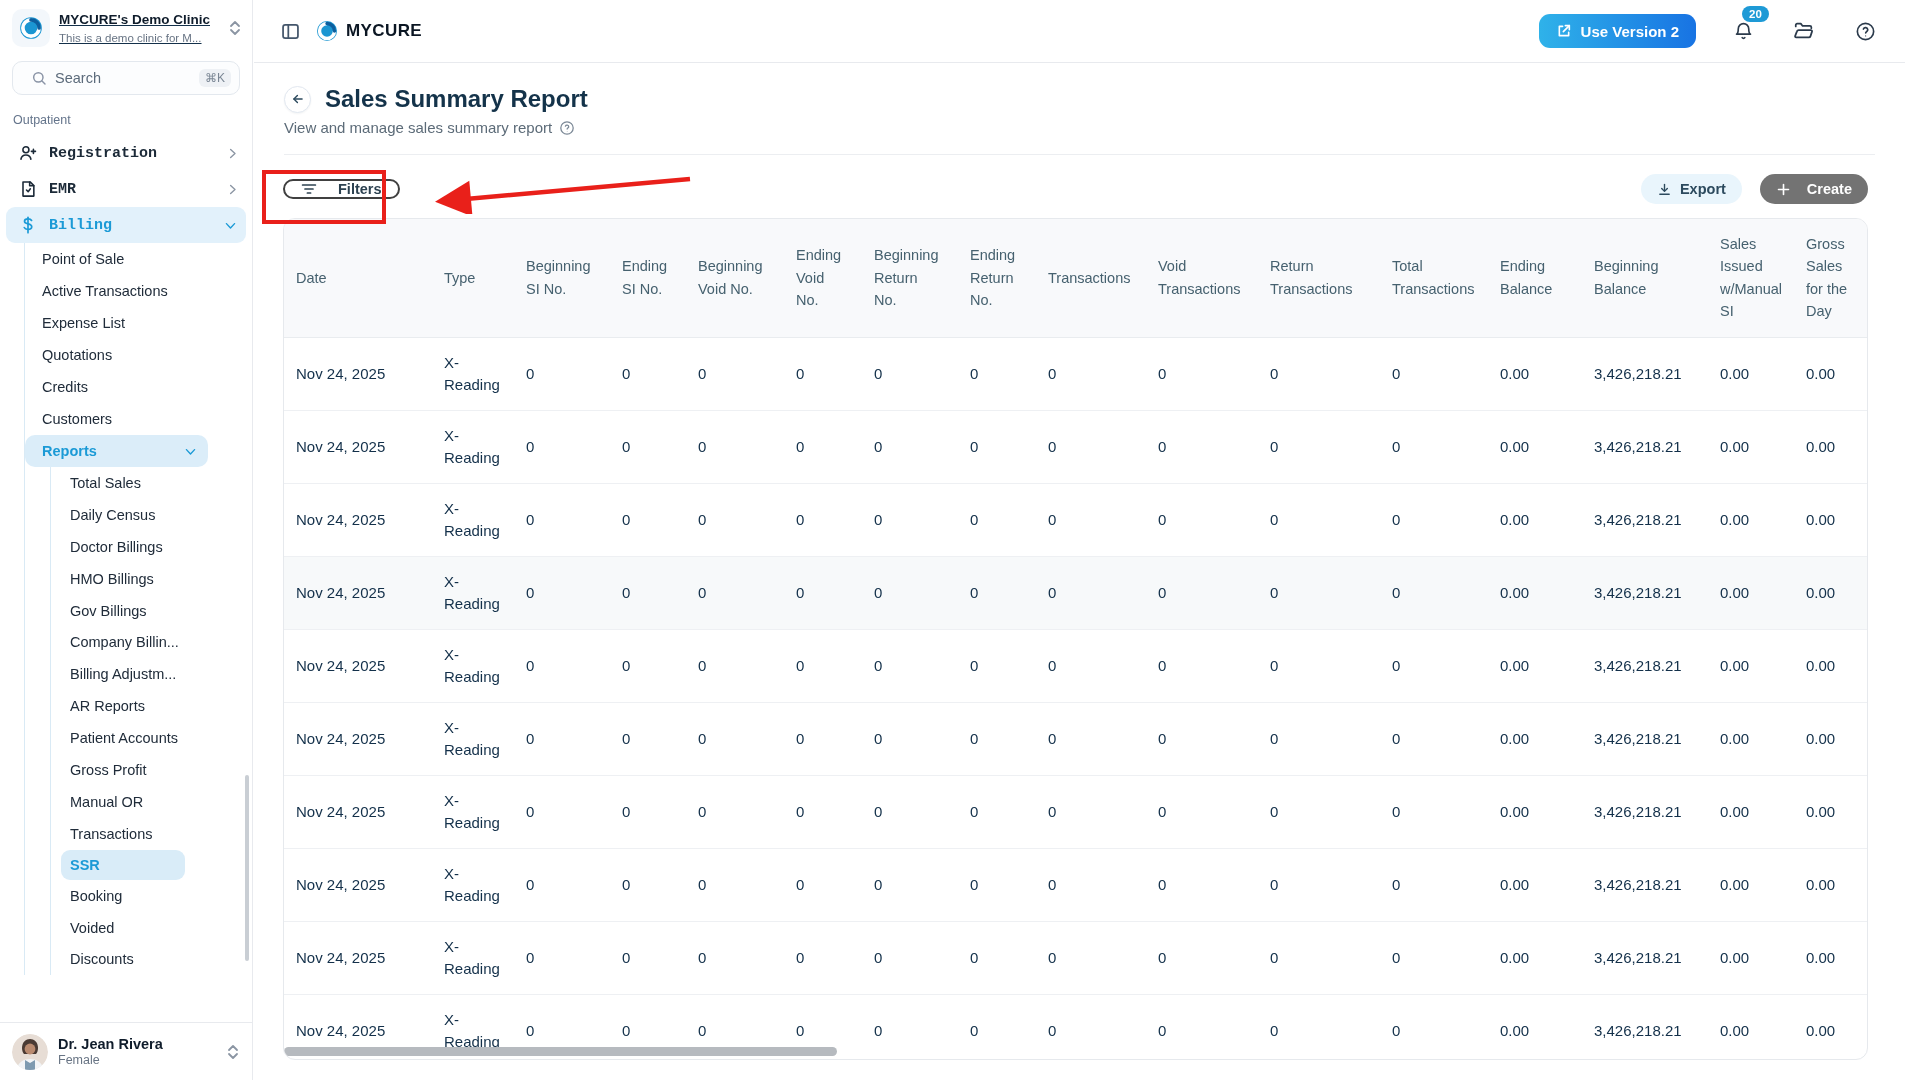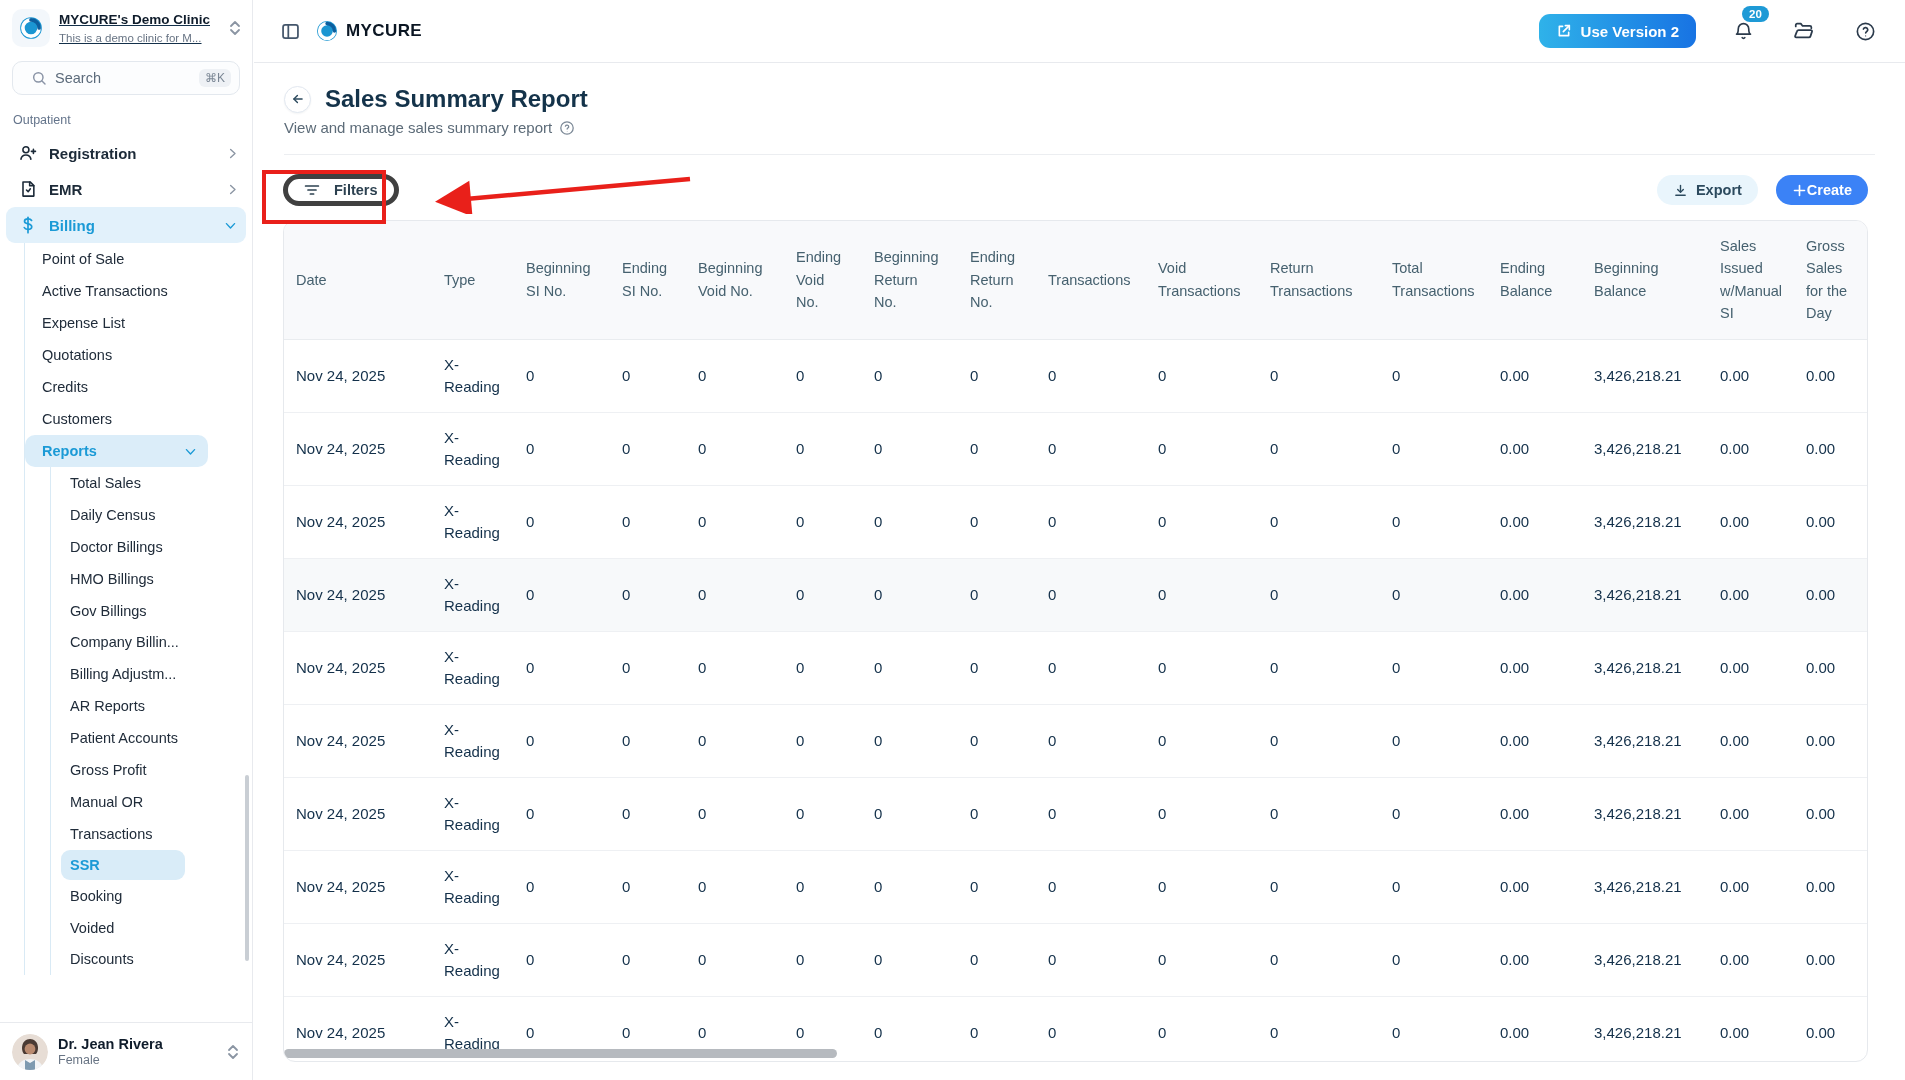--- a/index.html
+++ b/index.html
@@ -15,21 +15,21 @@
   .clinic-meta { flex:1; min-width:0; }
   .clinic-name { font-size:13.5px; font-weight:700; color:#0f1c2b; white-space:nowrap; overflow:hidden; }
   .clinic-sub { font-size:11.5px; color:#687484; white-space:nowrap; overflow:hidden; margin-top:2px; }
   .selector-icon { color:#8b95a3; }
   .search-box { margin:8px 12px 0 12px; height:34px; border:1px solid #e3e8ee; background:#fcfdfe; border-radius:10px; display:flex; align-items:center; gap:8px; padding:0 8px 0 18px; }
   .search-text { flex:1; font-size:14.5px; color:#5c6b7b; }
   .search-kbd { font-size:12px; color:#7a8694; background:#eef1f5; border-radius:6px; padding:2px 6px; }
   .nav-wrap { flex:1; position:relative; overflow:hidden; padding-top:18px; }
   .section-label { font-size:12.5px; color:#64748b; padding:0 14px 8px 13px; }
   .nav-item { display:flex; align-items:center; gap:11px; height:36px; padding:0 12px 0 18px; font-size:15px; font-weight:600; color:#1c2a38; cursor:pointer; }
-  .nav-item .lbl { flex:1; white-space:nowrap; overflow:hidden; }
+  .nav-item .lbl { flex:1; white-space:nowrap; overflow:hidden;font-family:Liberation Mono, monospace; }
   .nav-item .chev { color:#8b95a3; }
   .nav-item.active { background:#e2f1fb; color:#1b9ad6; border-radius:9px; margin:0 6px; padding:0 8px 0 12px; }
   .nav-item.active .chev { color:#1b9ad6; }
   .nav-group { margin-left:24px; border-left:1px solid #d9eaf5; }
   .nav-group.lvl2 { margin-left:25px; }
   .nav-sub { display:flex; align-items:center; height:32px; padding-left:17px; font-size:14.5px; font-weight:500; color:#202c3a; cursor:pointer; }
   .nav-sub .lbl { flex:1; white-space:nowrap; overflow:hidden; }
   .nav-sub.active { background:#dbedf9; color:#1b9ad6; border-radius:10px; margin-right:44px; font-weight:600; }
   .nav-sub.active .chev { color:#1b9ad6; margin-right:10px; }
   .nav-leaf { display:flex; align-items:center; height:31.9px; padding-left:19px; font-size:14.5px; font-weight:500; color:#202c3a; cursor:pointer; white-space:nowrap; }
@@ -57,24 +57,24 @@
   .title-row { display:flex; align-items:center; gap:14px; }
   .back-btn { width:27px; height:27px; border-radius:50%; border:1px solid #e2e8f0; background:#fff; display:flex; align-items:center; justify-content:center; color:#2c4a5e; cursor:pointer; box-shadow:0 1px 2px rgba(20,40,60,.05); }
   .page-title { font-size:24px; font-weight:700; color:#14334a; }
   .subtitle-row { display:flex; align-items:center; gap:7px; margin:6px 0 0 0; }
   .page-subtitle { font-size:15px; color:#5c6b78; }
   .subtitle-help { color:#7b8896; }
   .head-divider { border-top:1px solid #eceef1; margin-top:18px; }
 
   
   .toolbar { display:flex; align-items:center; padding:19px 37px 0 29px; }
-  .filters-btn { height:32px; border:5px solid #404040; background:#fff; border-radius:16px; display:flex; align-items:center; gap:14px; padding:0 16px; font-size:14.5px; font-weight:600; color:#2c4150; cursor:pointer; font-family:inherit; }
+  .filters-btn { height:20px; border:2px solid #404040; background:#fff; border-radius:16px; display:flex; align-items:center; gap:21px; padding:0 16px; font-size:14.5px; font-weight:600; color:#2c4150; cursor:pointer; font-family:inherit; }
   .toolbar-spacer { flex:1; }
   .export-btn { height:30px; border:none; border-radius:15px; background:#e9f5fc; color:#2c4a5e; display:flex; align-items:center; gap:8px; padding:0 16px; font-size:14.5px; font-weight:600; cursor:pointer; font-family:inherit; margin-right:18px; }
-  .create-btn { height:30px; border:none; border-radius:15px; background:#3b82f6; color:#fff; display:flex; align-items:center; gap:0; padding:0 16px; font-size:14.5px; font-weight:700; cursor:pointer; font-family:inherit; }
+  .create-btn { height:30px; border:none; border-radius:15px; background:#737373; color:#fff; display:flex; align-items:center; gap:16px; padding:0 16px; font-size:14.5px; font-weight:700; cursor:pointer; font-family:inherit; }
 
   
   .table-card { margin:14px 37px 0 29px; border:1px solid #e6e9ed; border-radius:12px; height:842px; overflow:hidden; position:relative; background:#fff; }
   table { width:100%; border-collapse:collapse; table-layout:fixed; }
   thead th { background:#f8f9fb; text-align:left; font-size:14.5px; font-weight:500; color:#46616f; padding:14px 14px 14px 12px; height:97px; vertical-align:middle; line-height:1.55; border-bottom:1px solid #e9ecef; }
   tbody td { font-size:15px; font-weight:500; color:#13304a; padding:10px 14px 10px 12px; height:73px; vertical-align:middle; line-height:1.45; border-bottom:1px solid #eef0f3; }
   tbody td.num { text-align:left; }
   tbody tr:nth-child(4) td { background:#f7f9fa; }
   .hscrollbar { position:absolute; left:0; bottom:3px; height:9px; width:553px; background:#b6babf; border-radius:5px; }
 

